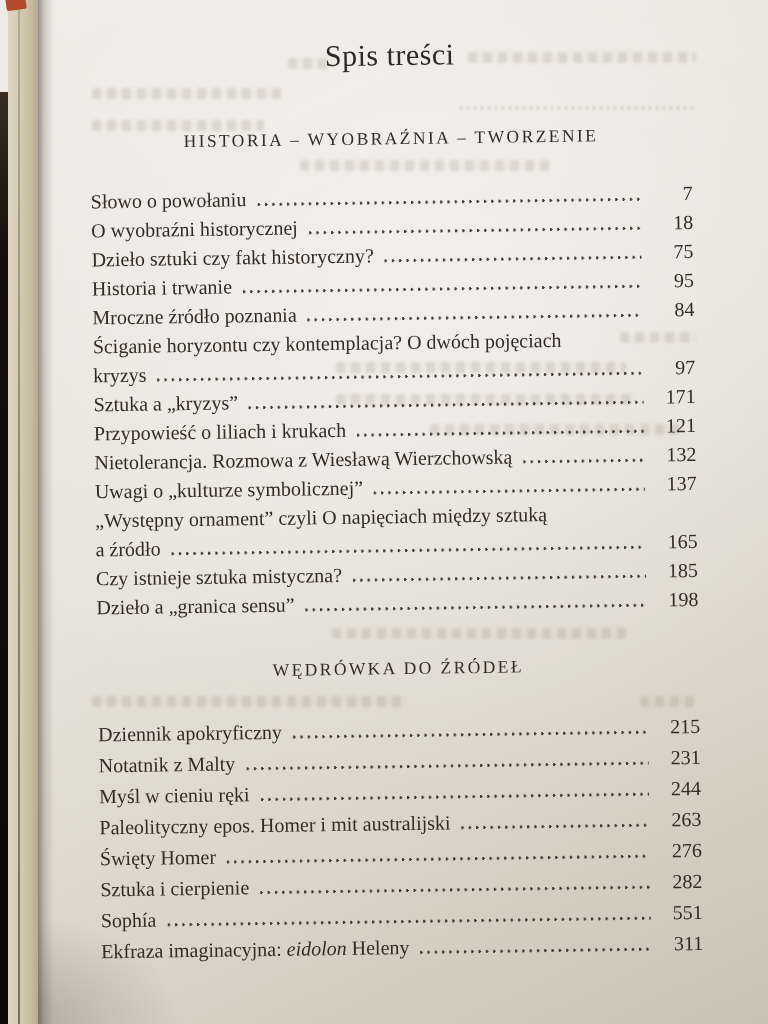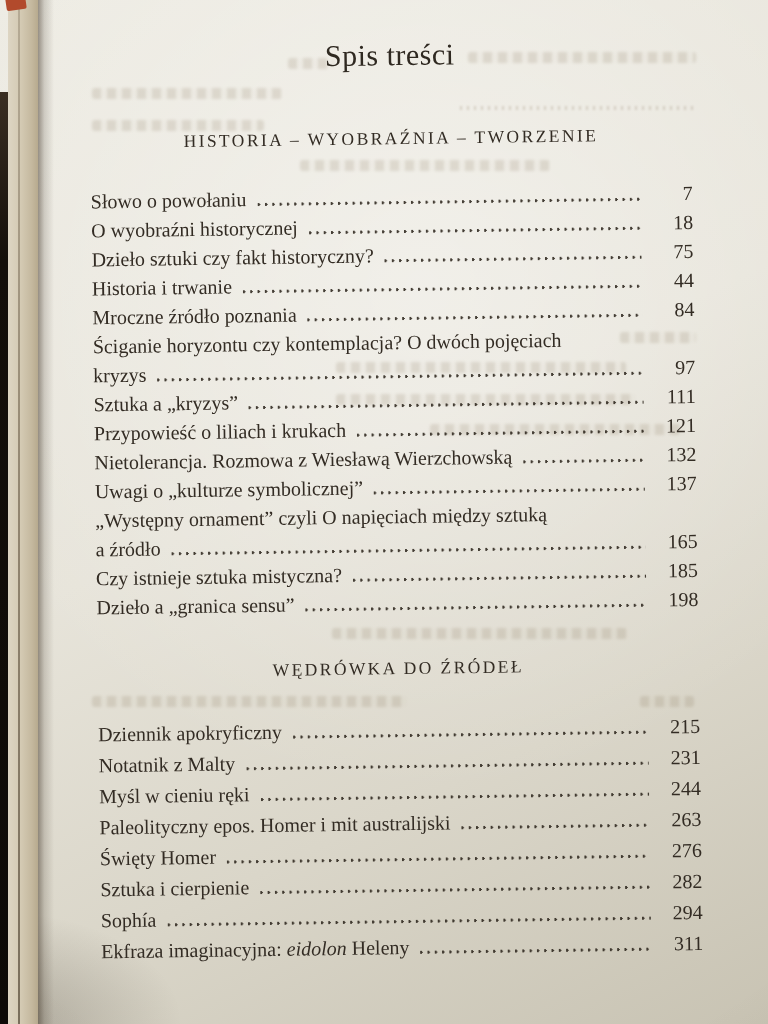--- a/index.html
+++ b/index.html
@@ -132,21 +132,21 @@
             <div class="toc-row">
               <span class="toc-title"><span>Dzieło sztuki czy fakt historyczny?</span></span>
               <span class="dots"></span>
               <span class="pg">75</span>
             </div>
           </div>
           <div class="toc-entry">
             <div class="toc-row">
               <span class="toc-title"><span>Historia i trwanie</span></span>
               <span class="dots"></span>
-              <span class="pg">44</span>
+              <span class="pg">95</span>
             </div>
           </div>
           <div class="toc-entry">
             <div class="toc-row">
               <span class="toc-title"><span>Mroczne źródło poznania</span></span>
               <span class="dots"></span>
               <span class="pg">84</span>
             </div>
           </div>
           <div class="toc-entry">
@@ -156,21 +156,21 @@
             <div class="toc-row">
               <span class="toc-title">kryzys</span>
               <span class="dots"></span>
               <span class="pg">97</span>
             </div>
           </div>
           <div class="toc-entry">
             <div class="toc-row">
               <span class="toc-title"><span>Sztuka a „kryzys”</span></span>
               <span class="dots"></span>
-              <span class="pg">111</span>
+              <span class="pg">171</span>
             </div>
           </div>
           <div class="toc-entry">
             <div class="toc-row">
               <span class="toc-title"><span>Przypowieść o liliach i krukach</span></span>
               <span class="dots"></span>
               <span class="pg">121</span>
             </div>
           </div>
           <div class="toc-entry">
@@ -255,21 +255,21 @@
             <div class="toc-row">
               <span class="toc-title"><span>Sztuka i cierpienie</span></span>
               <span class="dots"></span>
               <span class="pg">282</span>
             </div>
           </div>
           <div class="toc-entry">
             <div class="toc-row">
               <span class="toc-title"><span>Sophía</span></span>
               <span class="dots"></span>
-              <span class="pg">294</span>
+              <span class="pg">551</span>
             </div>
           </div>
           <div class="toc-entry">
             <div class="toc-row">
               <span class="toc-title"><span>Ekfraza imaginacyjna: </span><em>eidolon</em><span> Heleny</span></span>
               <span class="dots"></span>
               <span class="pg">311</span>
             </div>
           </div>
         </div>

